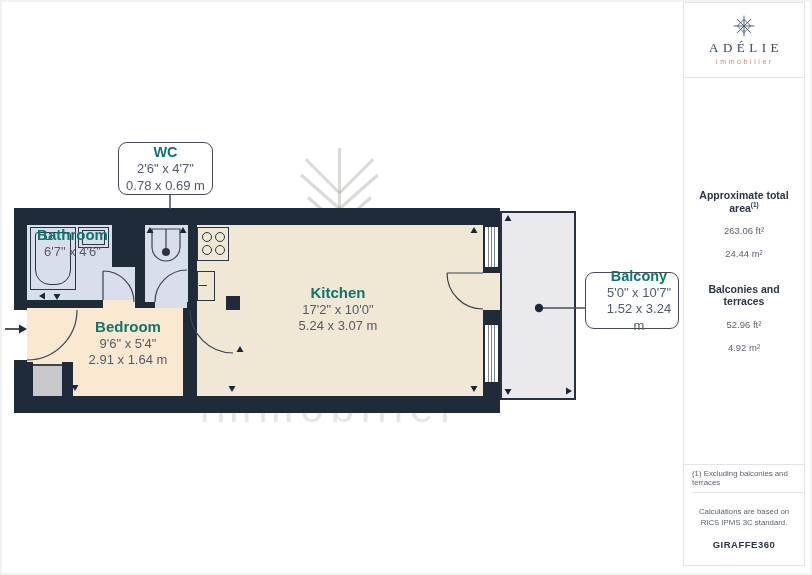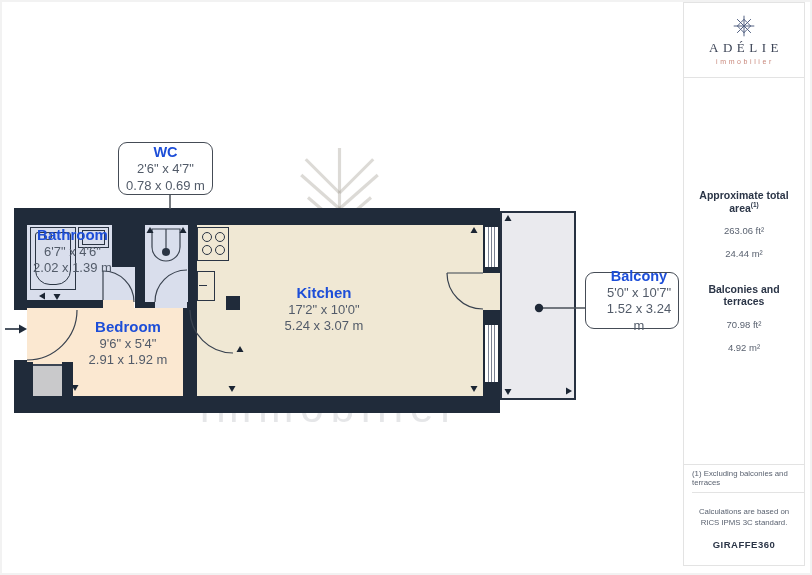--- a/index.html
+++ b/index.html
@@ -17,21 +17,21 @@
   .closet-fill{position:absolute;left:33px;top:364px;width:29px;height:32px;
     background:#c9c9cb;border-top:2px solid #3c4553;box-sizing:border-box;}
   .furn{position:absolute;box-sizing:border-box;border:1.5px solid #2b3544;}
   .furn.inner{border-width:1px;}
   .burner{position:absolute;width:10px;height:10px;border:1.3px solid #2b3544;
     border-radius:50%;box-sizing:border-box;}
   .ksink-line{position:absolute;left:199px;top:285px;width:8px;border-top:1.2px solid #2b3544;}
   .overlay{position:absolute;left:0;top:0;pointer-events:none;}
   
   .room-label{position:absolute;text-align:center;line-height:1.22;}
-  .room-name{font-weight:700;font-size:15px;color:#1d4ed8;}
+  .room-name{font-weight:700;font-size:15px;color:#0f766e;}
   .room-dim{font-size:13px;color:#525b69;}
   
   .callout{position:absolute;background:#fff;border:1.5px solid #454c56;border-radius:9px;
     display:flex;flex-direction:column;justify-content:center;align-items:center;
     text-align:center;line-height:1.25;box-sizing:border-box;}
   .callout .room-name{font-size:14.5px;}
   .callout .room-dim{font-size:13px;}
   
   .wm-title{position:absolute;left:152px;top:294px;font-family:"Liberation Serif",serif;
     font-size:122px;letter-spacing:12px;line-height:1;color:rgba(95,100,115,.13);
@@ -160,28 +160,27 @@
         <polygon points="504.5,389 511.5,389 508,395"></polygon>
         <polygon points="53.5,294 60.5,294 57,300"></polygon>
         <polygon points="45,292.5 45,299.5 39,296"></polygon>
         <polygon points="566,387.5 566,394.5 572,391"></polygon>
       </g>
     </svg>
 
     <div class="room-label" style="left:10px;top:226px;width:125px;">
       <div class="room-name">Bathroom</div>
       <div class="room-dim">6'7" x 4'6"</div>
-      <div class="room-dim">2.02 x 1.39 m</div>
     </div>
     <div class="room-label" style="left:50px;top:318px;width:156px;">
       <div class="room-name">Bedroom</div>
       <div class="room-dim">9'6" x 5'4"</div>
-      <div class="room-dim">2.91 x 1.92 m</div>
-    </div>
-    <div class="room-label" style="left:244px;top:284px;width:160px;">
+      <div class="room-dim">2.91 x 1.64 m</div>
+    </div>
+    <div class="room-label" style="left:258px;top:284px;width:160px;">
       <div class="room-name">Kitchen</div>
       <div class="room-dim">17'2" x 10'0"</div>
       <div class="room-dim">5.24 x 3.07 m</div>
     </div>
 
     <div class="callout" style="left:118px;top:142px;width:95px;height:53px;">
       <div class="room-name">WC</div>
       <div class="room-dim">2'6" x 4'7"</div>
       <div class="room-dim">0.78 x 0.69 m</div>
     </div>
@@ -210,21 +209,21 @@
       </svg>
       <div class="logo-name">ADÉLIE</div>
       <div class="logo-tag">immobilier</div>
     </section>
 
     <section class="sb-areas">
       <div class="sb-hd"><span>Approximate total area</span><sup>(1)</sup></div>
       <div class="sb-val">263.06 ft²</div>
       <div class="sb-val">24.44 m²</div>
       <div class="sb-hd sb-hd2">Balconies and terraces</div>
-      <div class="sb-val">70.98 ft²</div>
+      <div class="sb-val">52.96 ft²</div>
       <div class="sb-val">4.92 m²</div>
     </section>
 
     <section class="sb-note">
       <span>(1) Excluding balconies and terraces</span>
     </section>
 
     <section class="sb-disc">
       <p>Calculations are based on RICS IPMS 3C standard.</p>
       <div class="sb-brand">

